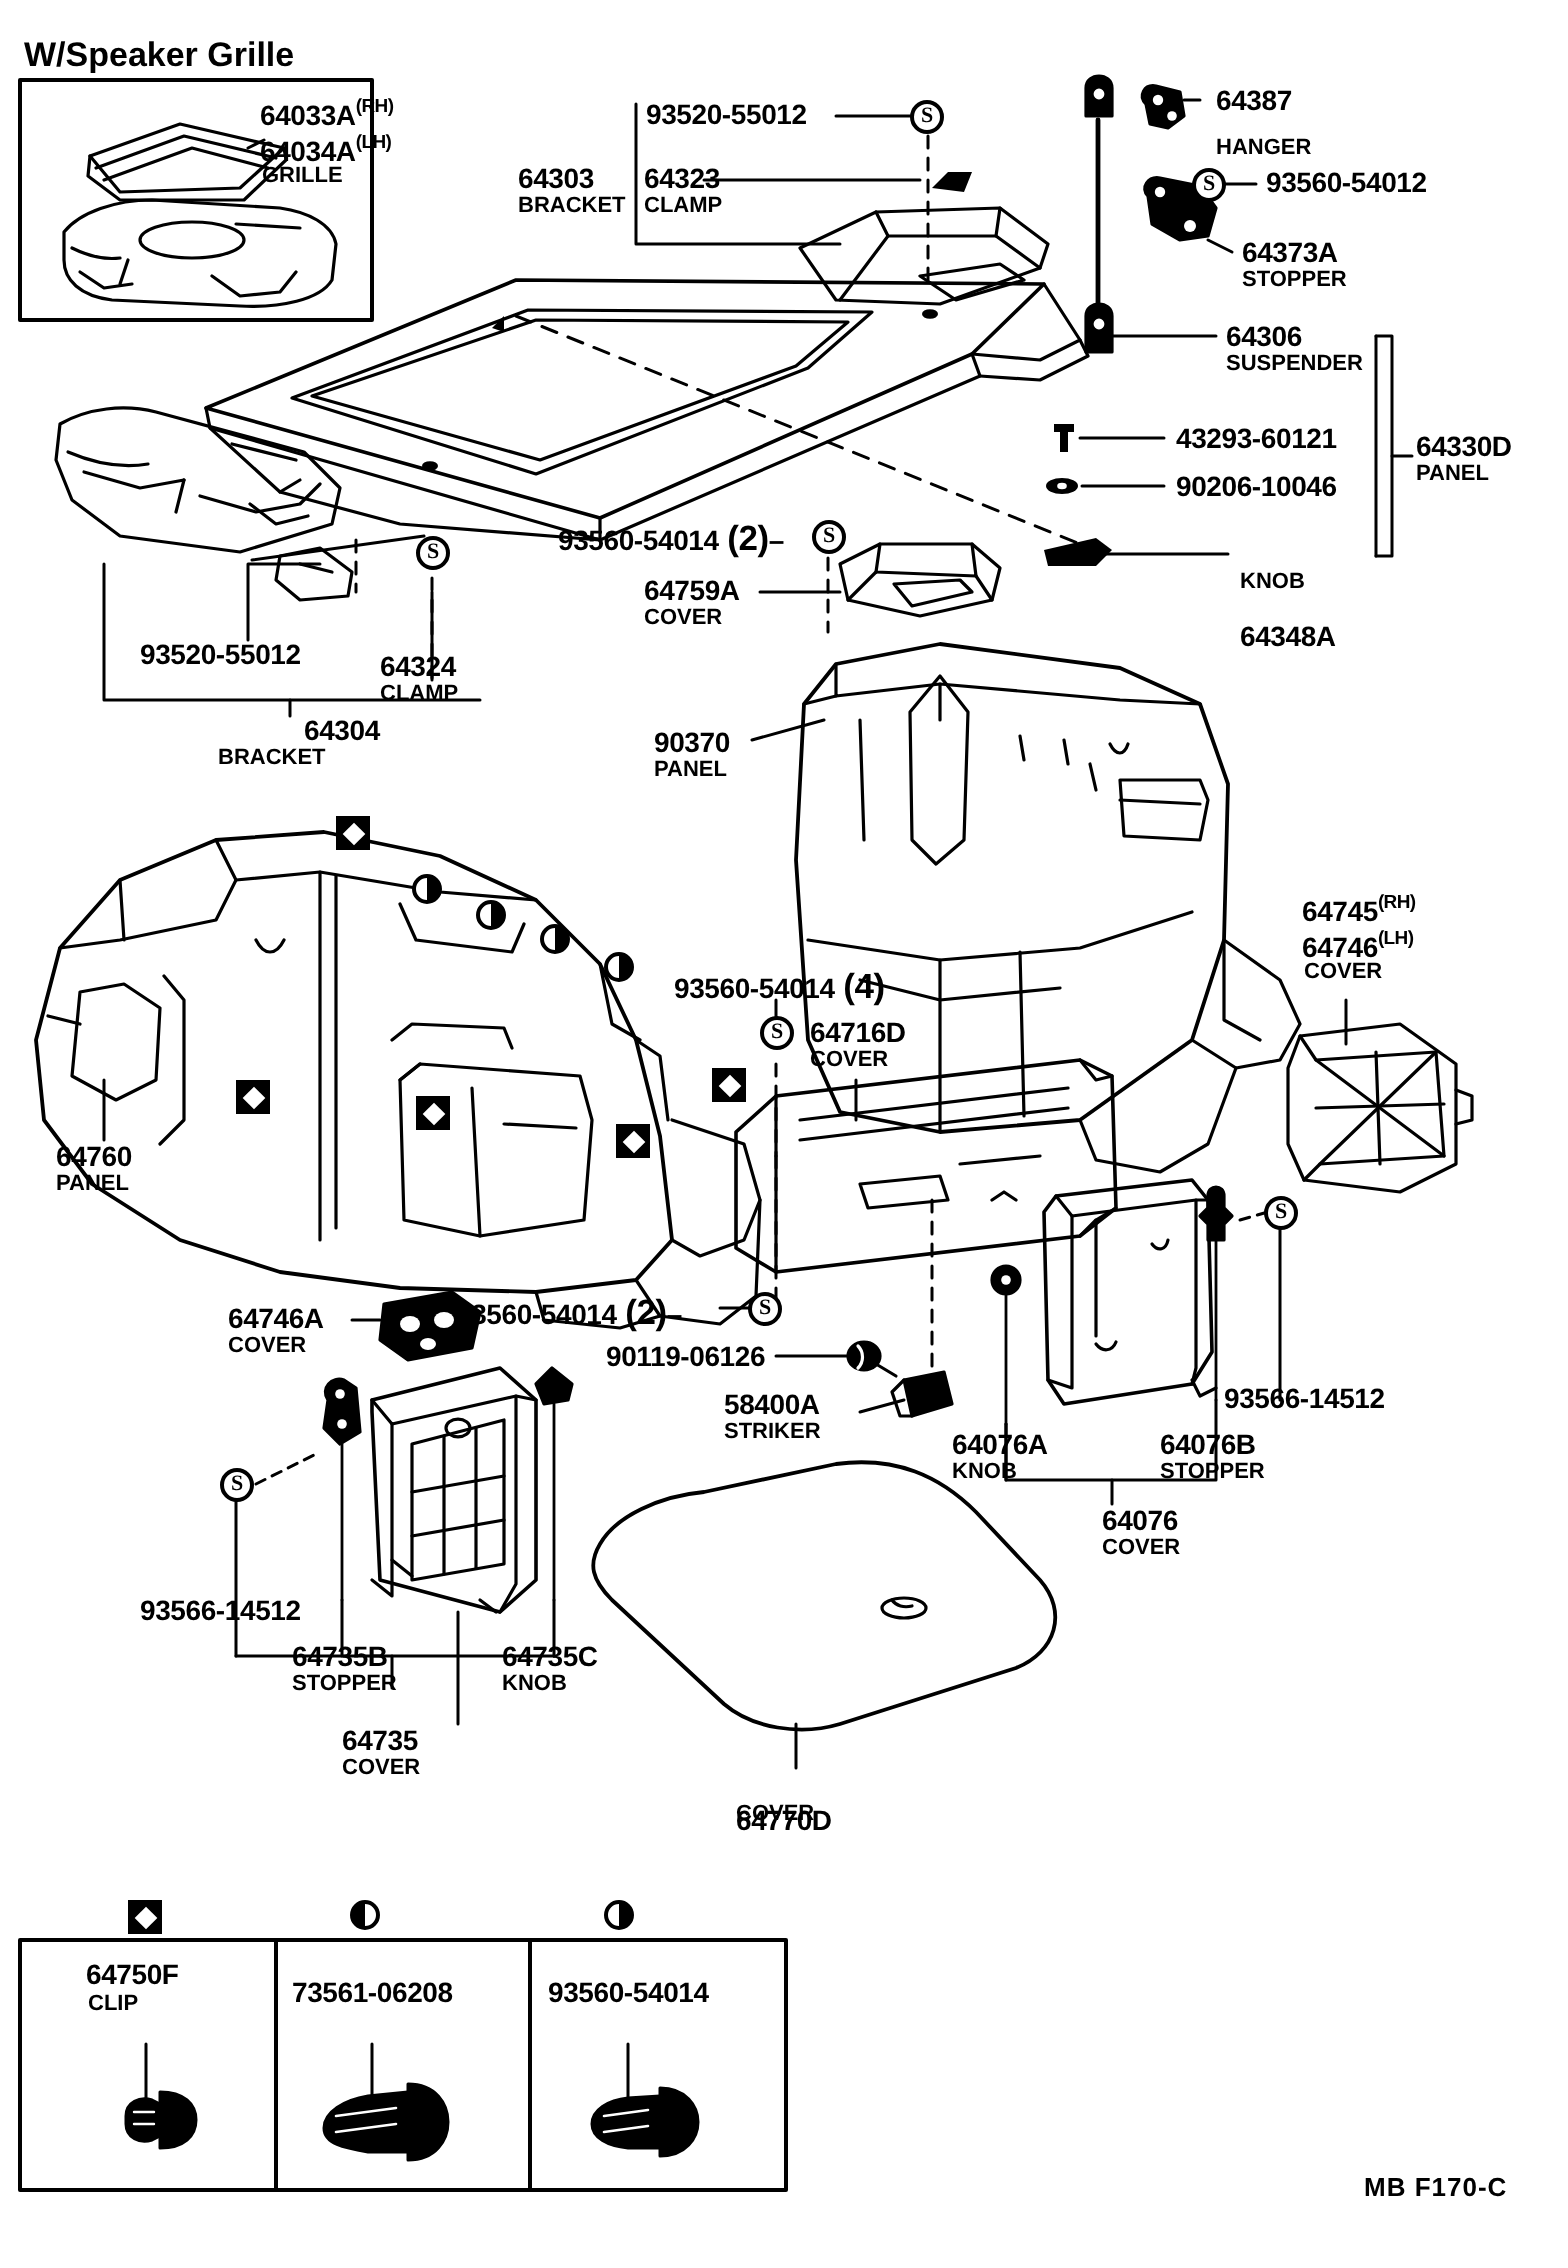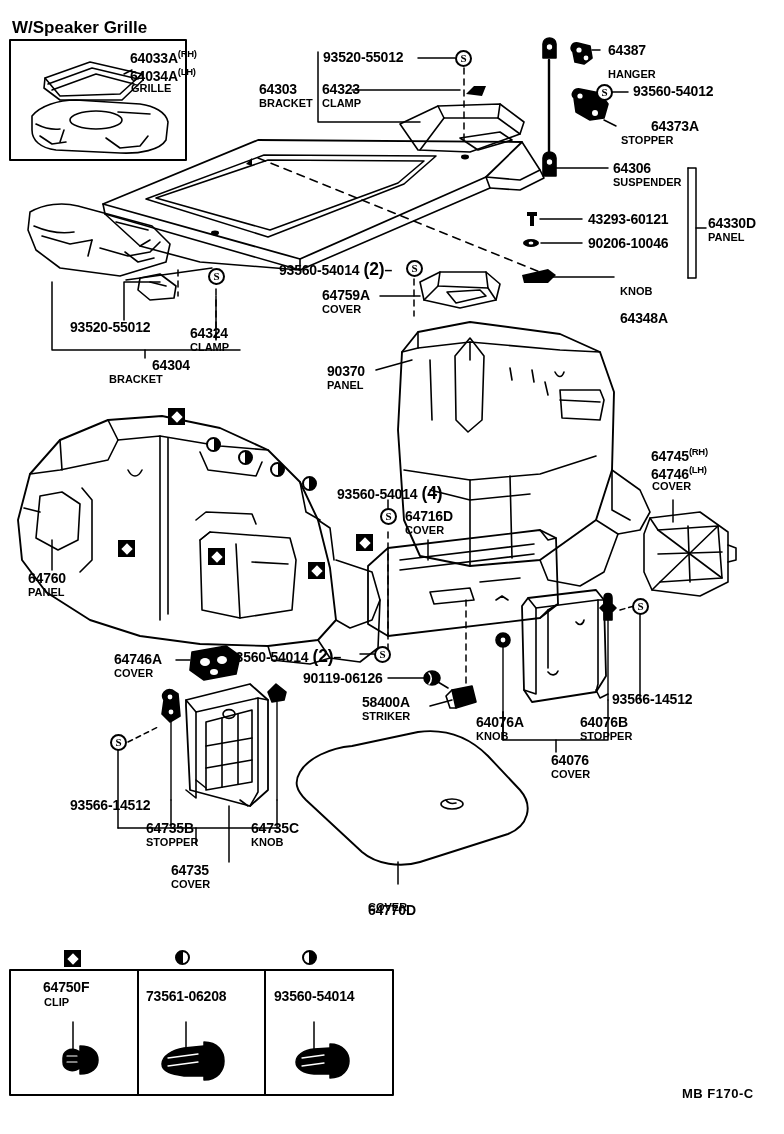--- a/index.html
+++ b/index.html
@@ -409,21 +409,21 @@
   <div class="lbl sub" style="left:259px;top:98px;">BRACKET</div>
 
   <div class="lbl pn" style="left:322px;top:81px;">64323</div>
   <div class="lbl sub" style="left:322px;top:98px;">CLAMP</div>
 
   <div class="lbl pn" style="left:608px;top:42px;">64387</div>
   <div class="lbl sub" style="left:608px;top:69px;">HANGER</div>
 
   <div class="lbl pn" style="left:633px;top:83px;">93560-54012</div>
 
-  <div class="lbl pn" style="left:621px;top:118px;margin-left:30px;">64373A</div>
+  <div class="lbl pn" style="left:621px;top:118px;">64373A</div>
   <div class="lbl sub" style="left:621px;top:135px;">STOPPER</div>
 
   <div class="lbl pn" style="left:613px;top:160px;">64306</div>
   <div class="lbl sub" style="left:613px;top:177px;">SUSPENDER</div>
 
   <div class="lbl pn" style="left:588px;top:211px;">43293-60121</div>
 
   <div class="lbl pn" style="left:588px;top:235px;">90206-10046</div>
 
   <div class="lbl pn" style="left:620px;top:279px;margin-top:31px;">64348A</div>

